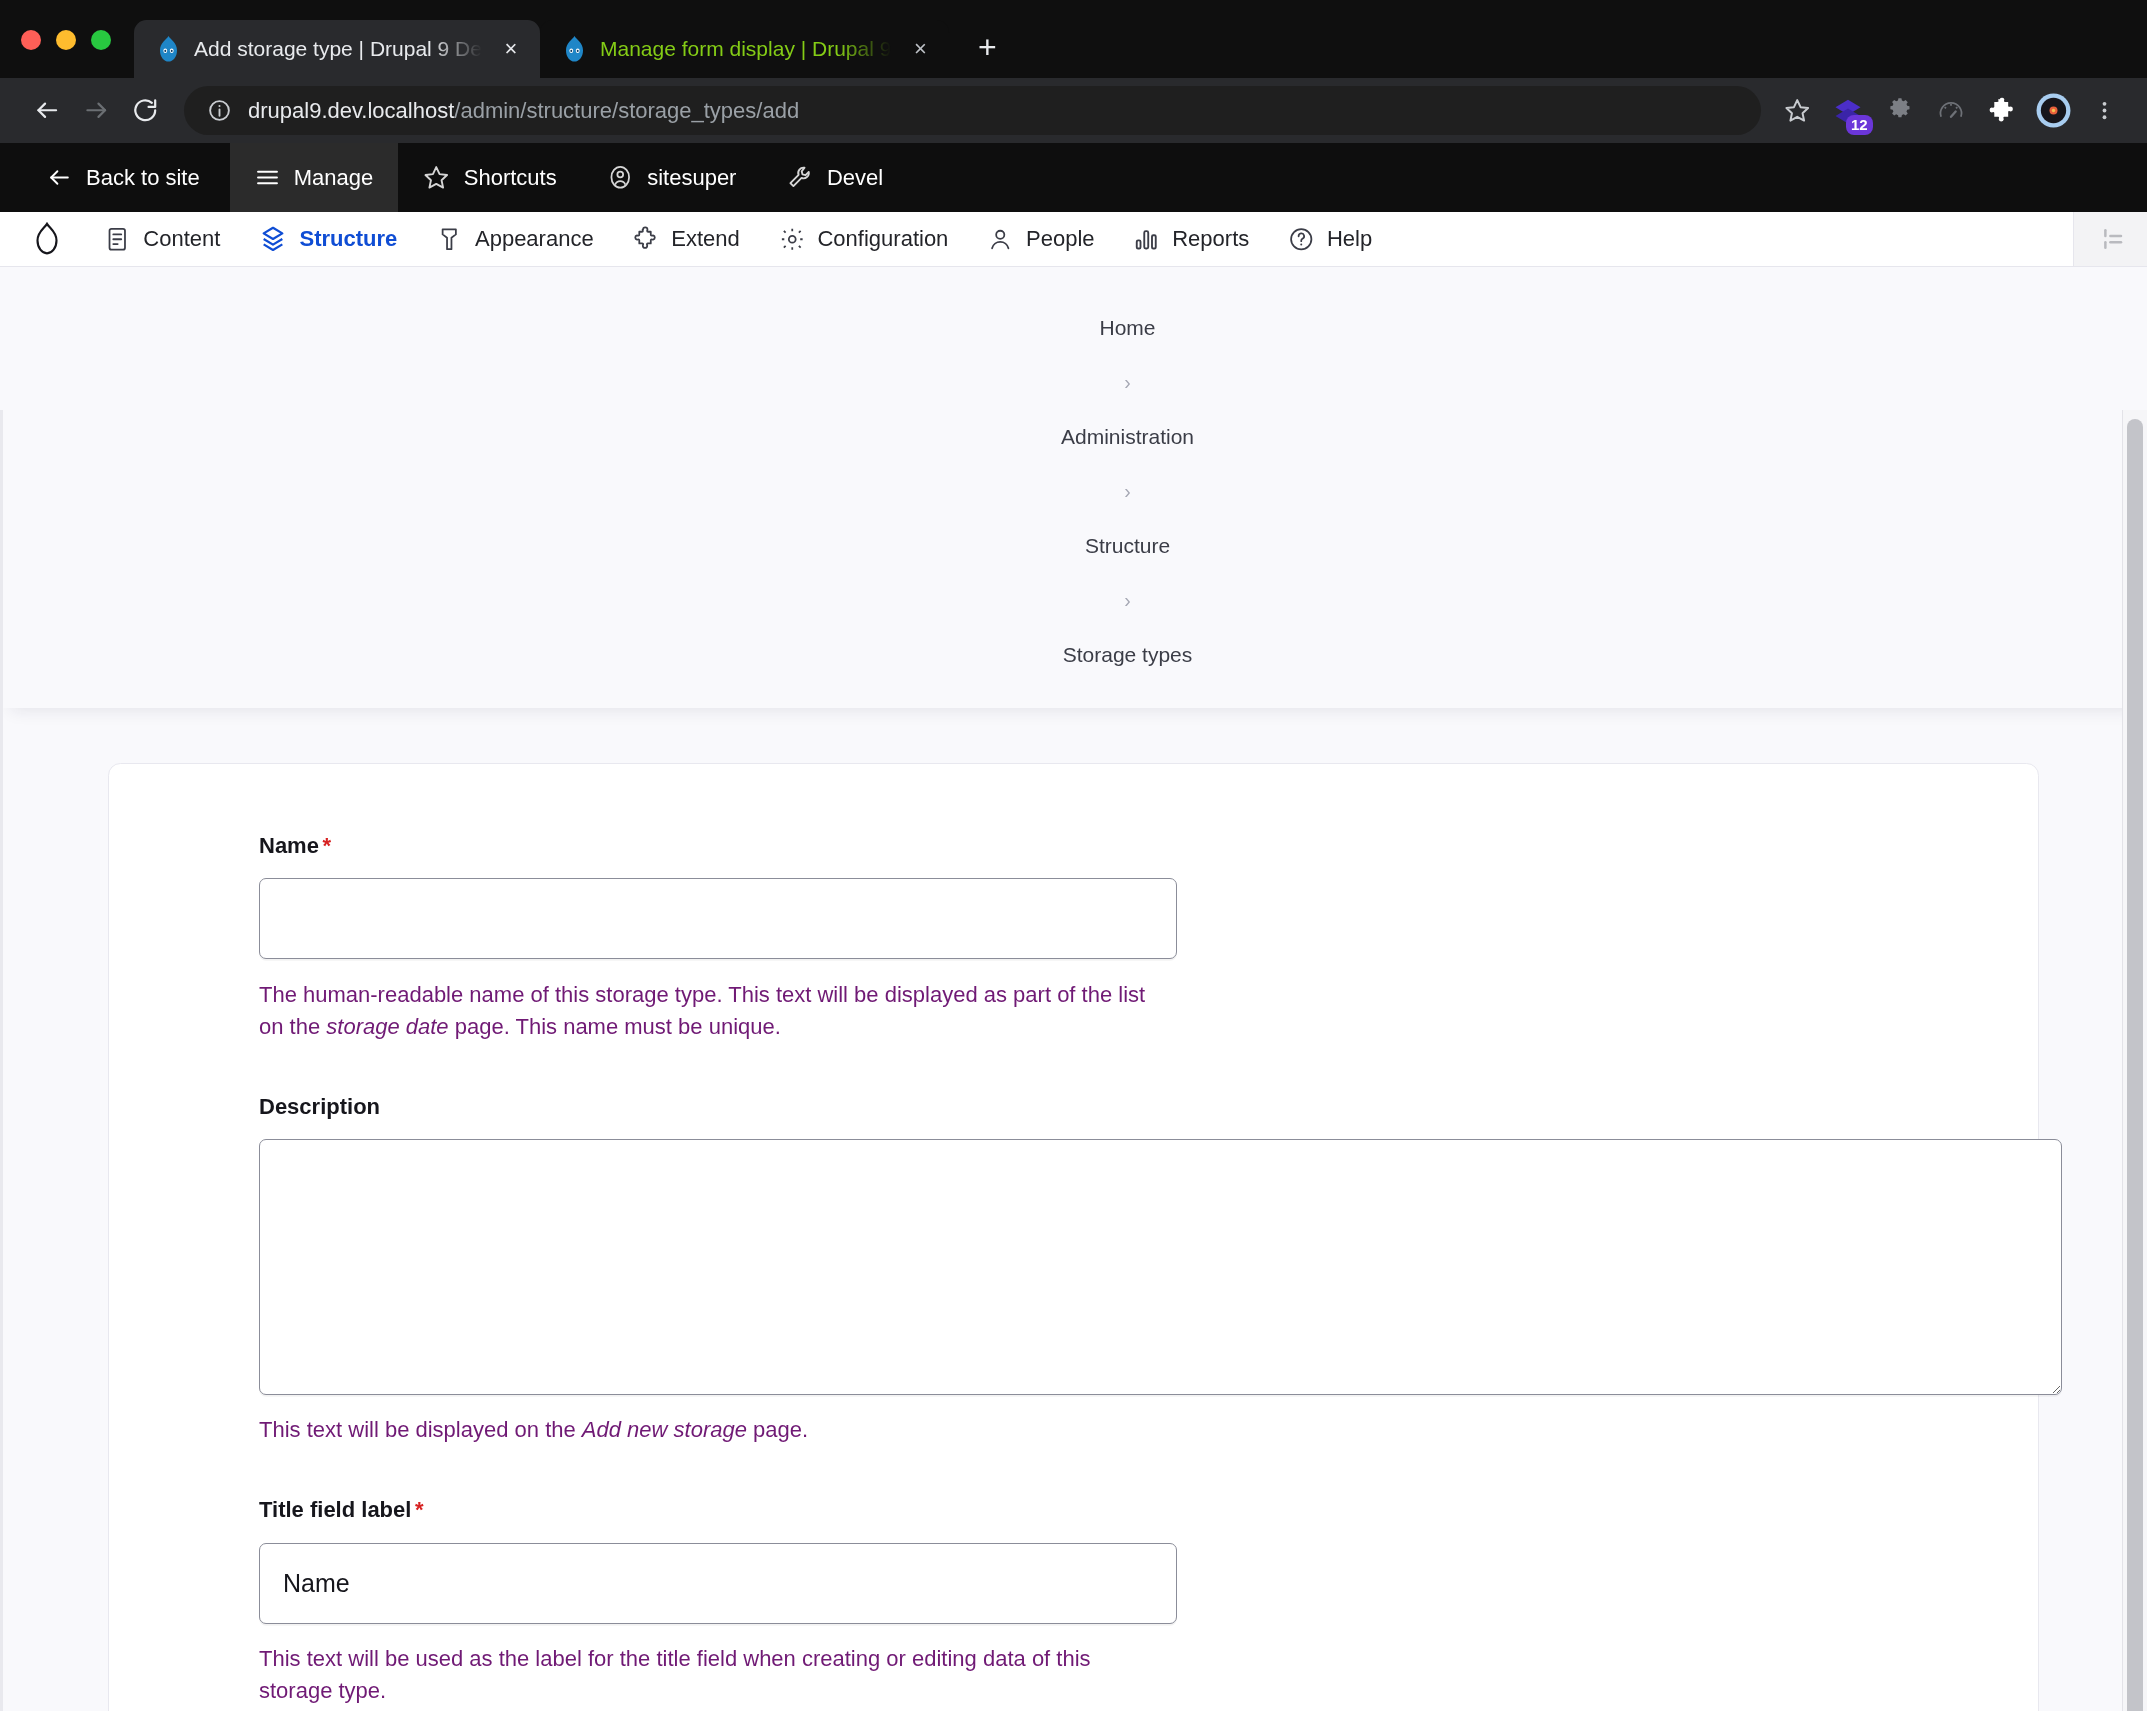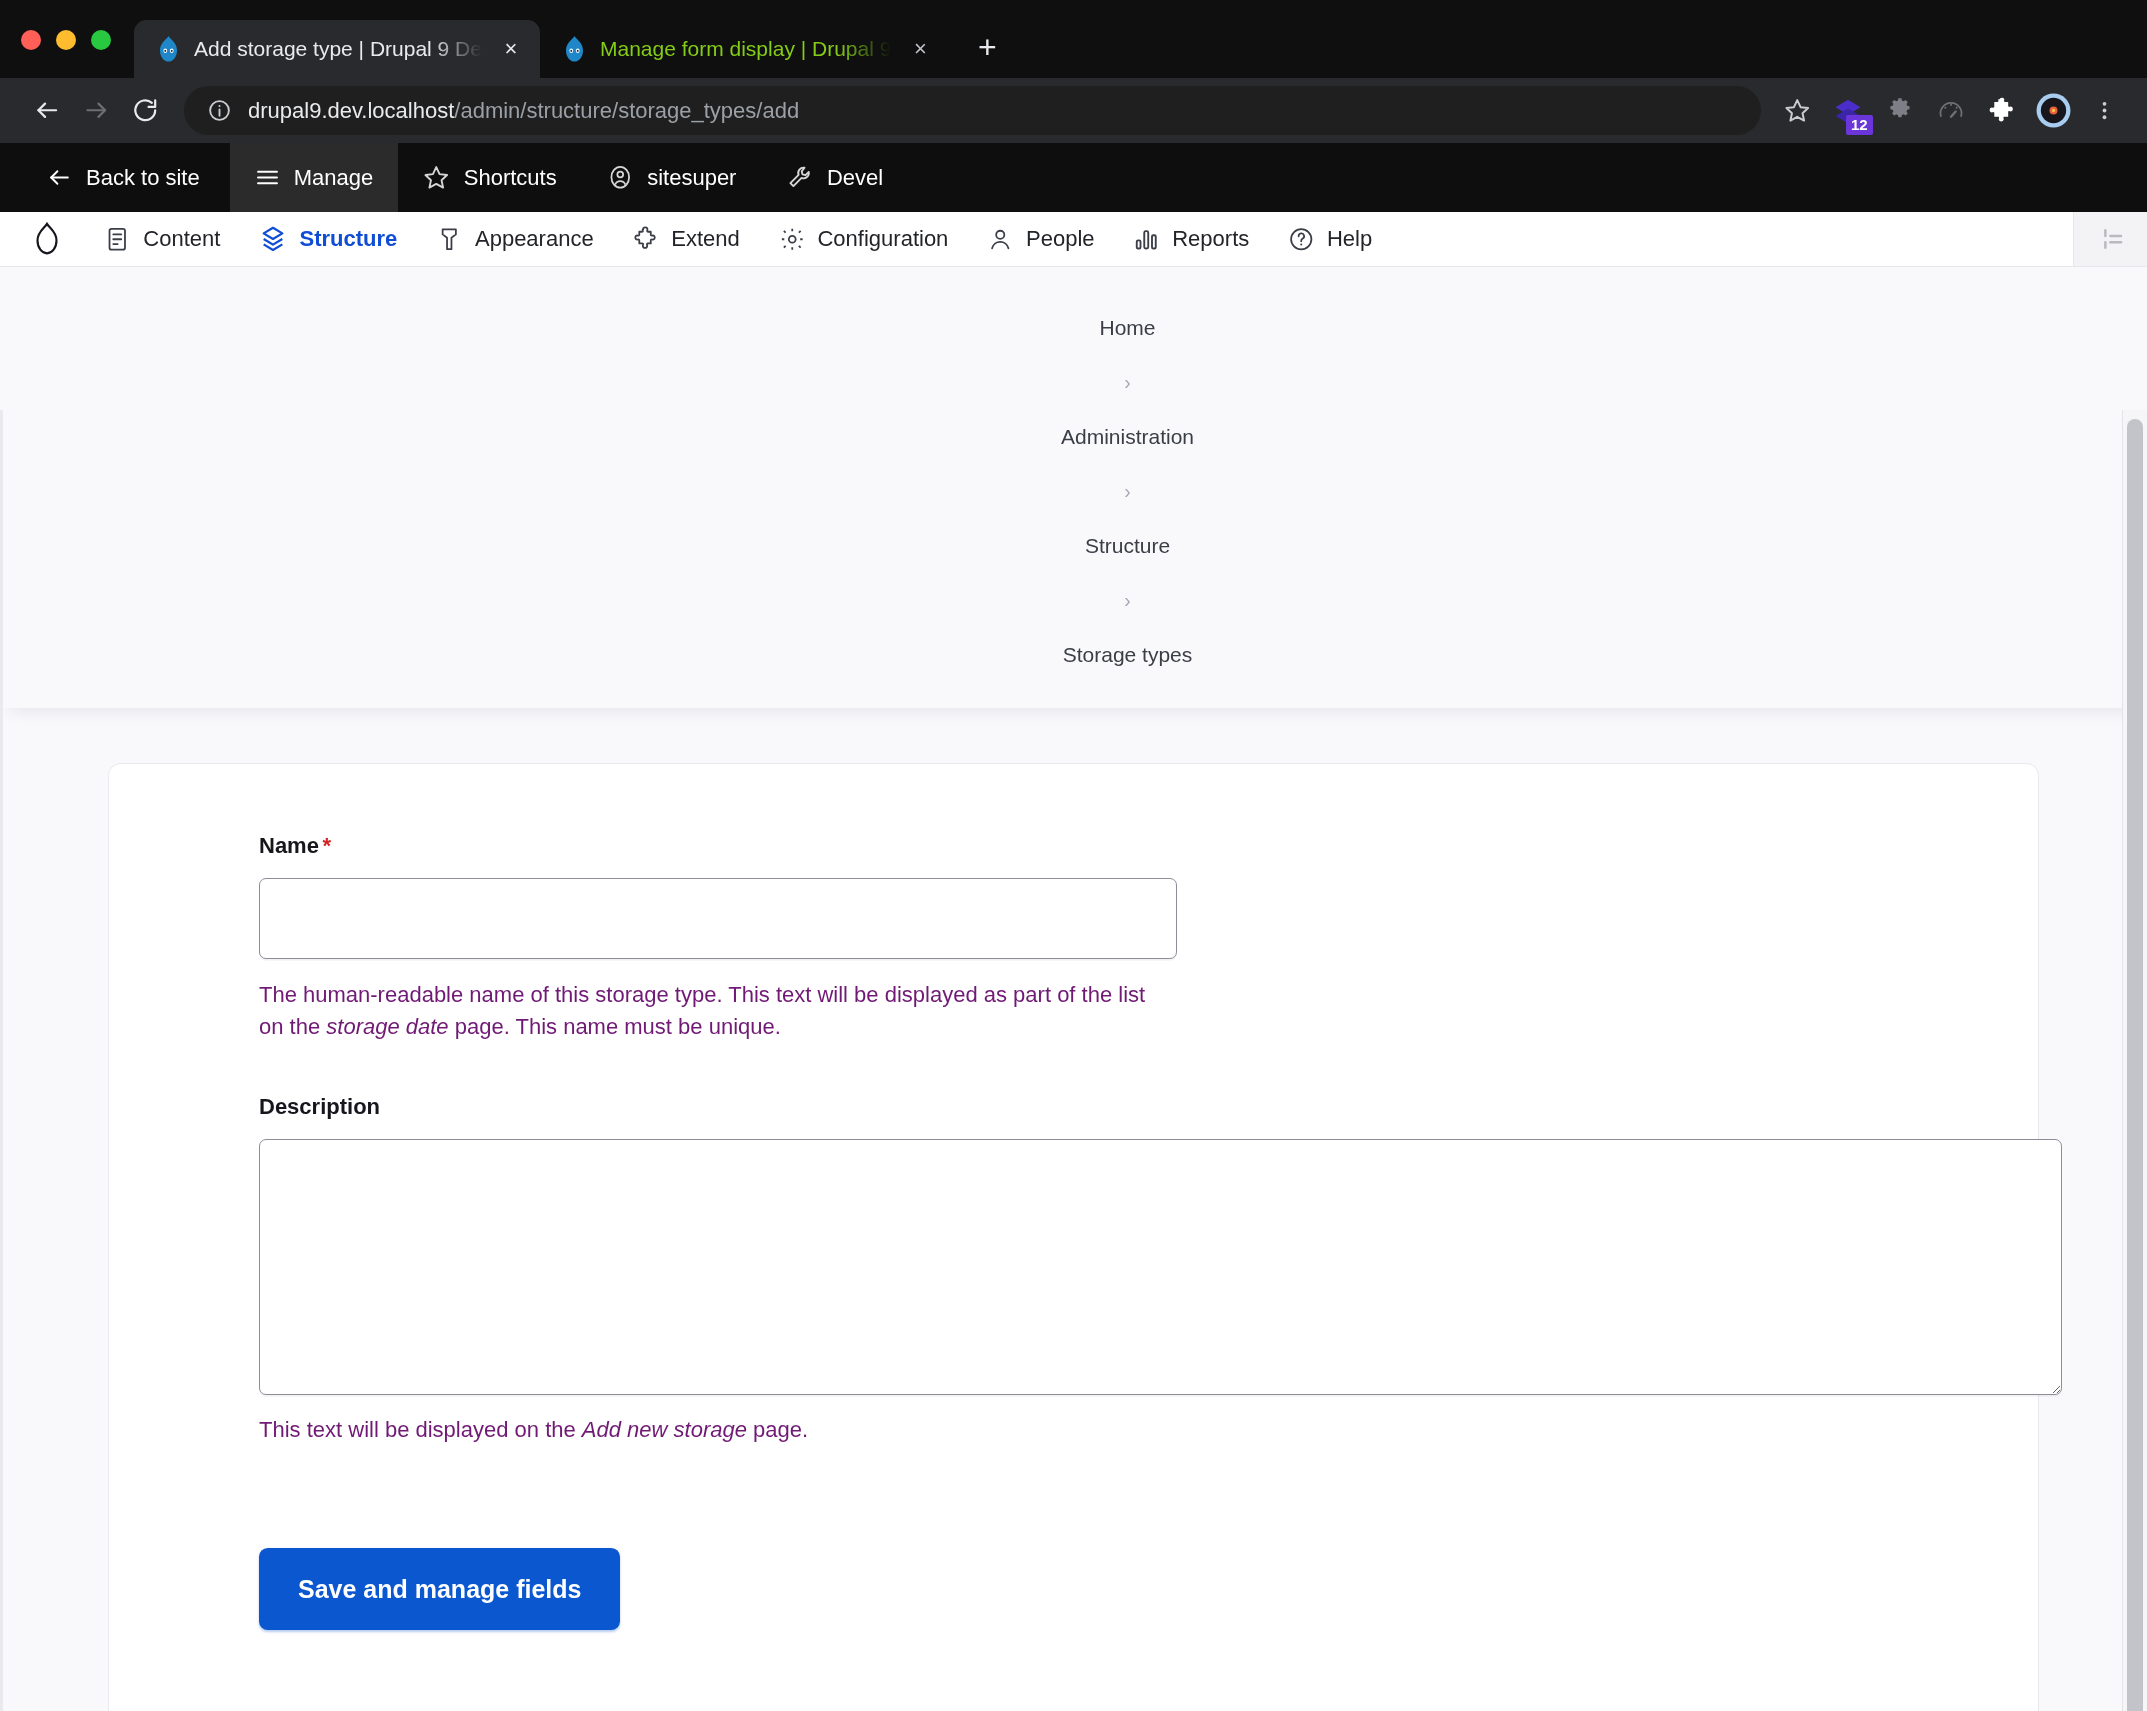--- a/index.html
+++ b/index.html
@@ -93,21 +93,21 @@
   .url .dim { color:#9aa0a6; }
   .tb-right { display:flex; align-items:center; gap: 5.3px; margin-left: 12.4px; }
   .tb-icon {
     width: 46px; height: 46px; border-radius: 50%;
     display:flex; align-items:center; justify-content:center;
     color:#c9ccd0; position: relative; flex: none;
   }
   .ext-badge {
     position:absolute; right:-1.8px; bottom:-1.8px;
     background:#6b36d9; color:#fff; font-size:15px; font-weight:bold;
-    border-radius:2px; padding:0.9px 5.3px; line-height:1.25;
+    border-radius:8px; padding:0.9px 5.3px; line-height:1.25;
   }
 
   
   .admin-bar {
     height: 69px;
     background: #0e0e0e;
     display:flex;
     align-items:stretch;
     color:#fff;
   }
@@ -505,20 +505,25 @@
       <div class="gap"></div>
 
       <div class="field">
         <label class="flabel">Description</label>
         <textarea class="textarea" style=""></textarea>
         <div class="help wide"><span>This text will be displayed on the </span><i>Add new storage</i><span> page.</span></div>
       </div>
 
       <div class="gap"></div>
 
+      <div class="field">
+        <label class="flabel"><span>Title field label</span><span class="req">*</span></label>
+        <input class="text-input" type="text" value="Name" style="">
+        <div class="help">This text will be used as the label for the title field when creating or editing data of this storage type.</div>
+      </div>
 
       <div class="gap"></div>
 
       <button class="submit">Save and manage fields</button>
     </div>
   </div>
 
 </div>
 
 

